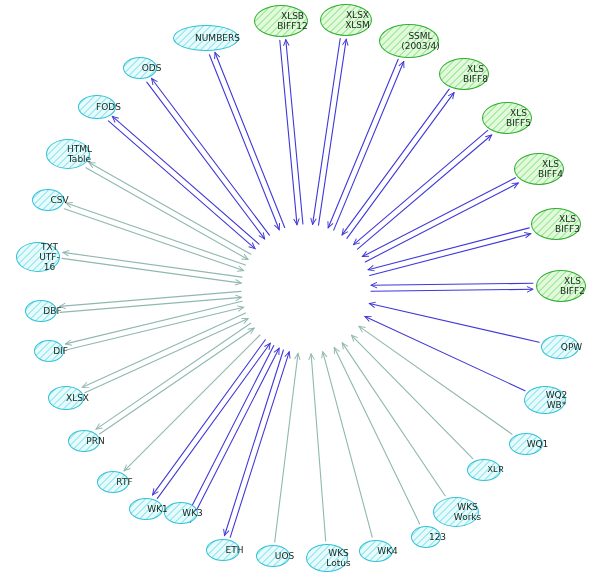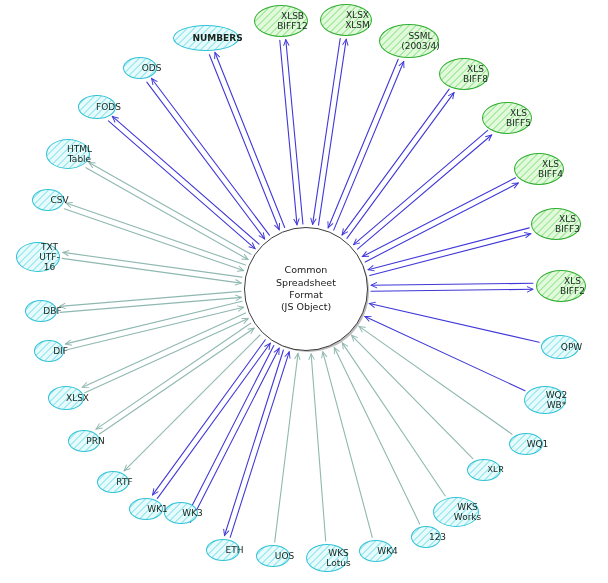--- a/index.html
+++ b/index.html
@@ -200,23 +200,17 @@
       <div class="node" style="left: 46px; top: 139px; width: 44px; height: 30px; border-color: rgb(47, 194, 214); background-color: rgb(232, 251, 252); background-image: repeating-linear-gradient(135deg, rgba(70, 212, 228, 0.4) 0px, rgba(70, 212, 228, 0.4) 1.5px, transparent 1.5px, transparent 5px);">
         <span>HTML
 Table</span>
       </div>
       <div class="node" style="left: 78px; top: 95px; width: 38px; height: 24px; border-color: rgb(47, 194, 214); background-color: rgb(232, 251, 252); background-image: repeating-linear-gradient(135deg, rgba(70, 212, 228, 0.4) 0px, rgba(70, 212, 228, 0.4) 1.5px, transparent 1.5px, transparent 5px);">
         <span>FODS</span>
       </div>
       <div class="node" style="left: 123px; top: 57px; width: 34px; height: 22px; border-color: rgb(47, 194, 214); background-color: rgb(232, 251, 252); background-image: repeating-linear-gradient(135deg, rgba(70, 212, 228, 0.4) 0px, rgba(70, 212, 228, 0.4) 1.5px, transparent 1.5px, transparent 5px);">
         <span>ODS</span>
       </div>
-      <div class="node" style="left: 173px; top: 25px; width: 66px; height: 26px; border-color: rgb(47, 194, 214); background-color: rgb(232, 251, 252); background-image: repeating-linear-gradient(135deg, rgba(70, 212, 228, 0.4) 0px, rgba(70, 212, 228, 0.4) 1.5px, transparent 1.5px, transparent 5px); font-weight: bold;">
+      <div class="node" style="left: 173px; top: 25px; width: 66px; height: 26px; border-color: rgb(47, 194, 214); background-color: rgb(232, 251, 252); background-image: repeating-linear-gradient(135deg, rgba(70, 212, 228, 0.4) 0px, rgba(70, 212, 228, 0.4) 1.5px, transparent 1.5px, transparent 5px);">
         <span>NUMBERS</span>
       </div>
     </div>
-  <div class="center-node" id="center-node" style="left: 244px; top: 227px; width: 124px; height: 124px; border-color: rgb(60, 60, 60);">
-    <span>Common
-Spreadsheet
-Format
-(JS Object)</span>
-  </div>
 </div>
 
 </body></html>

